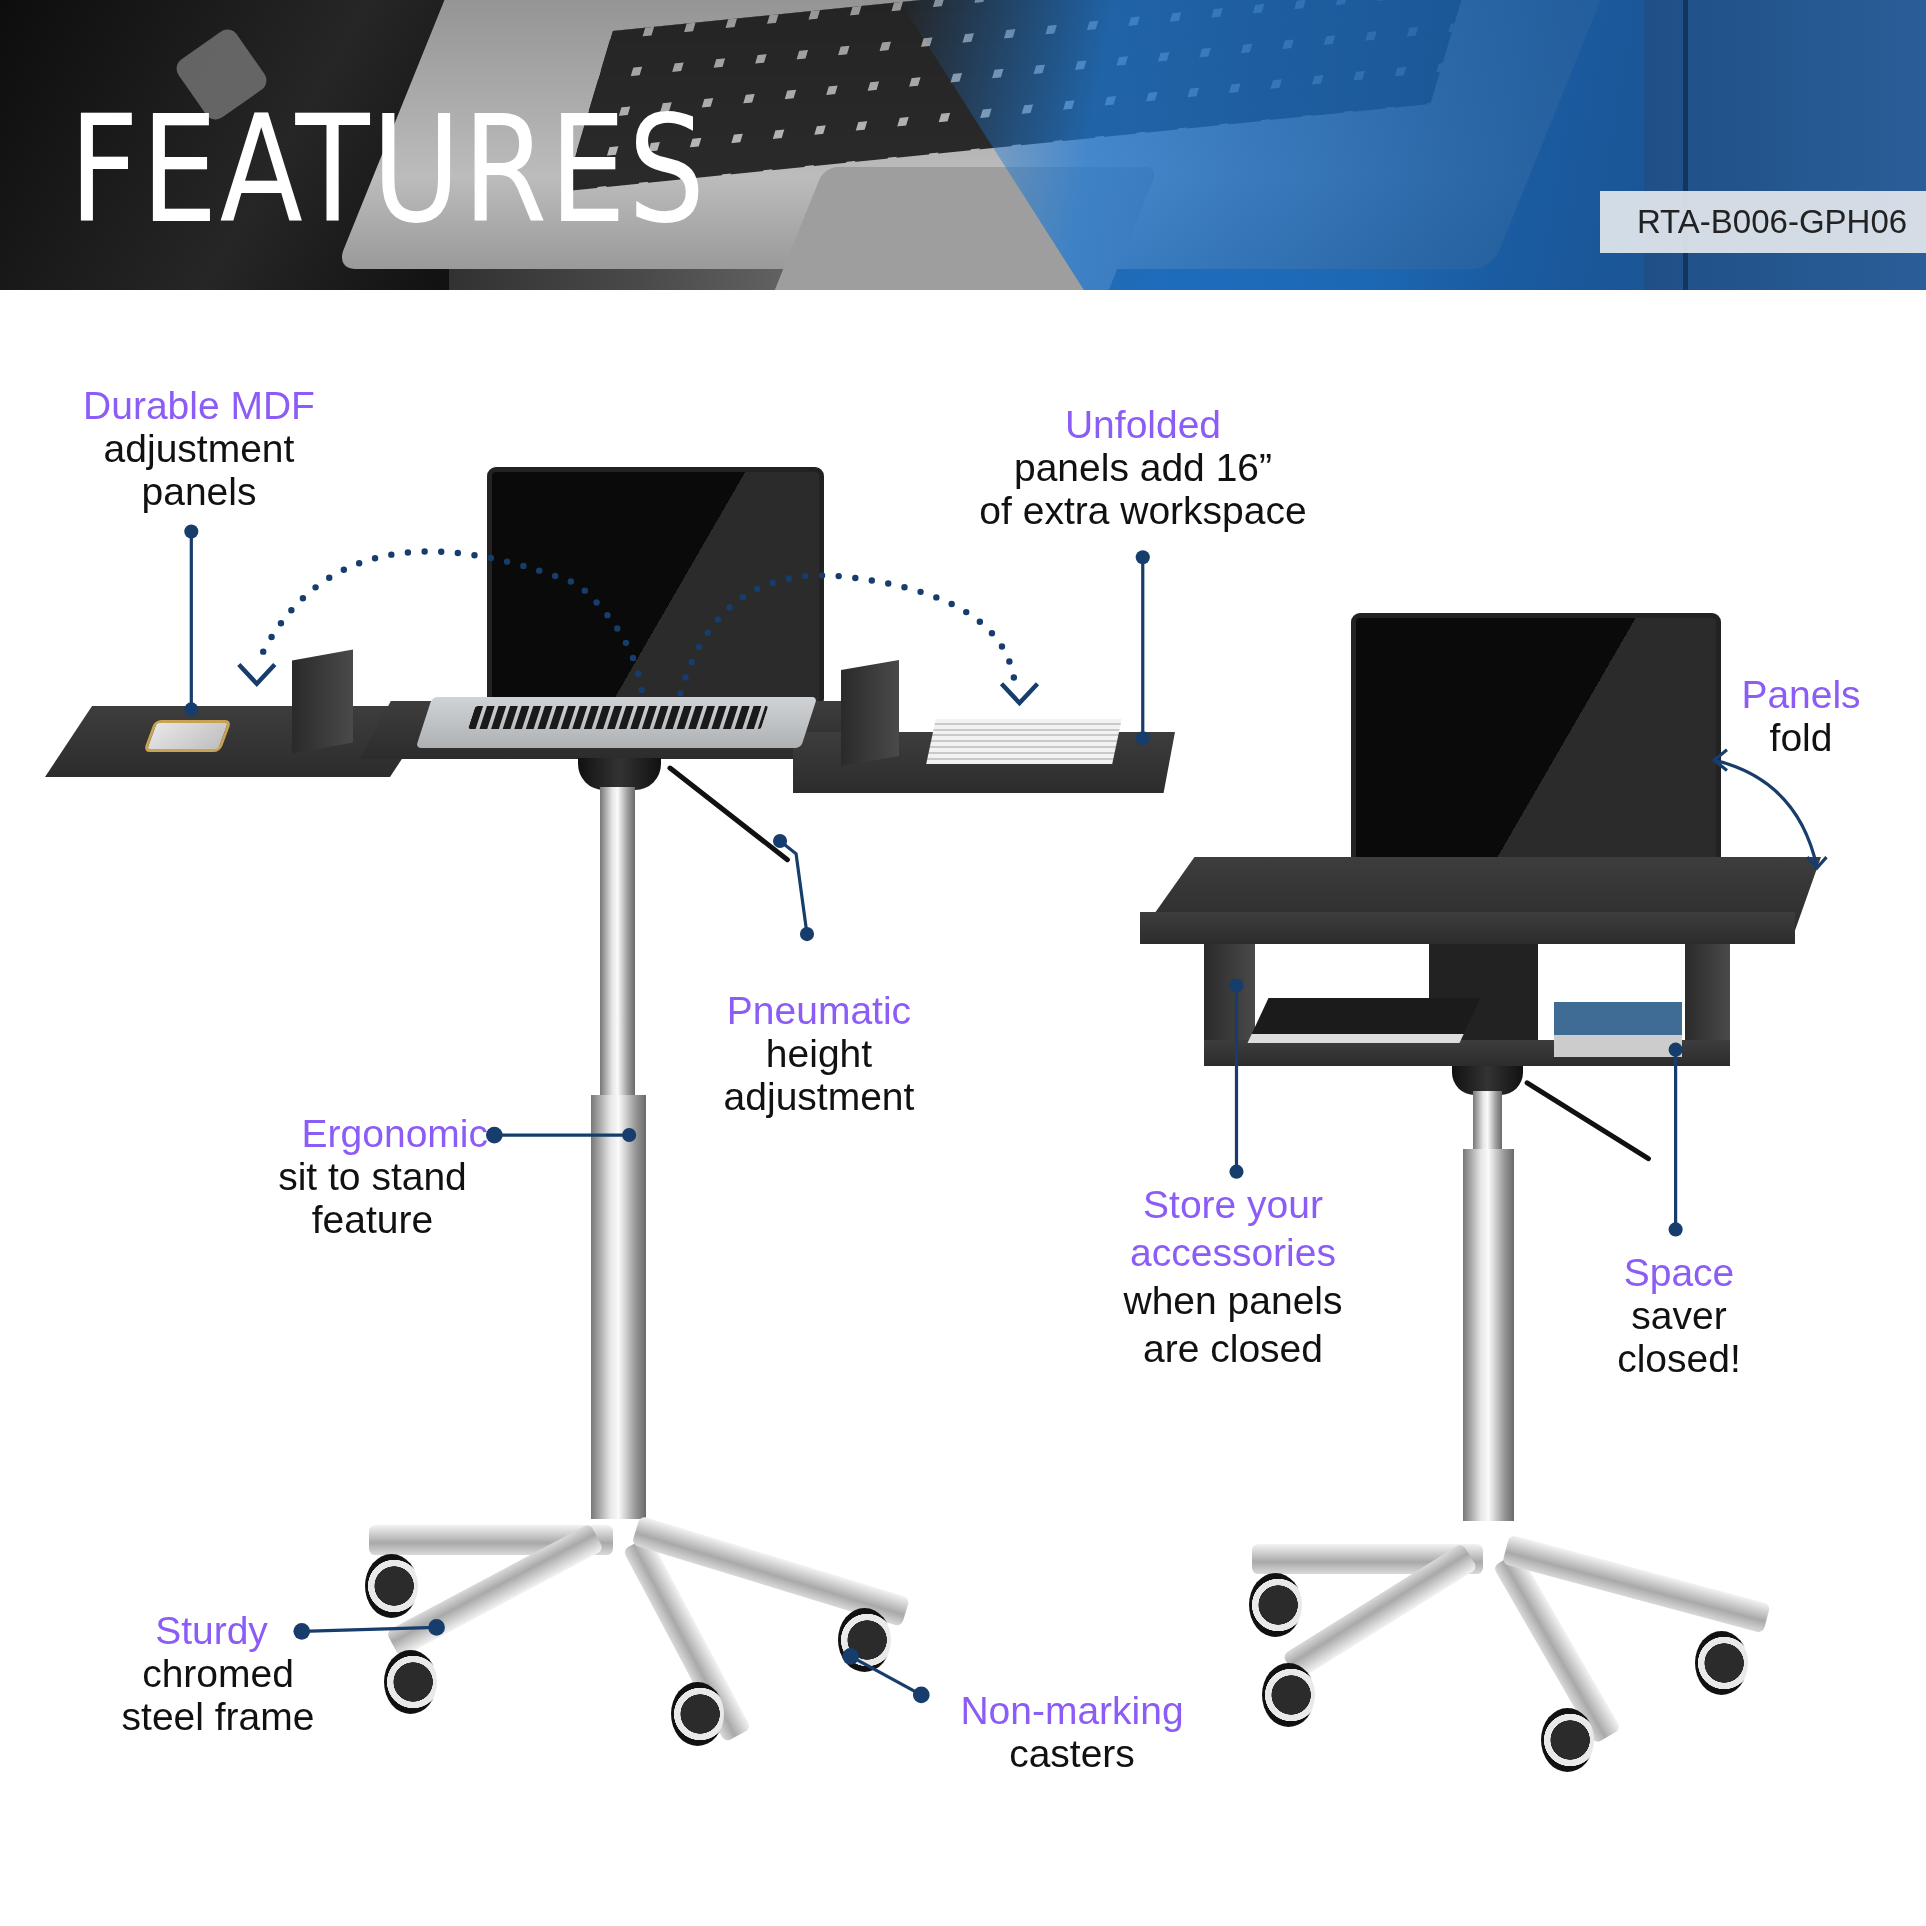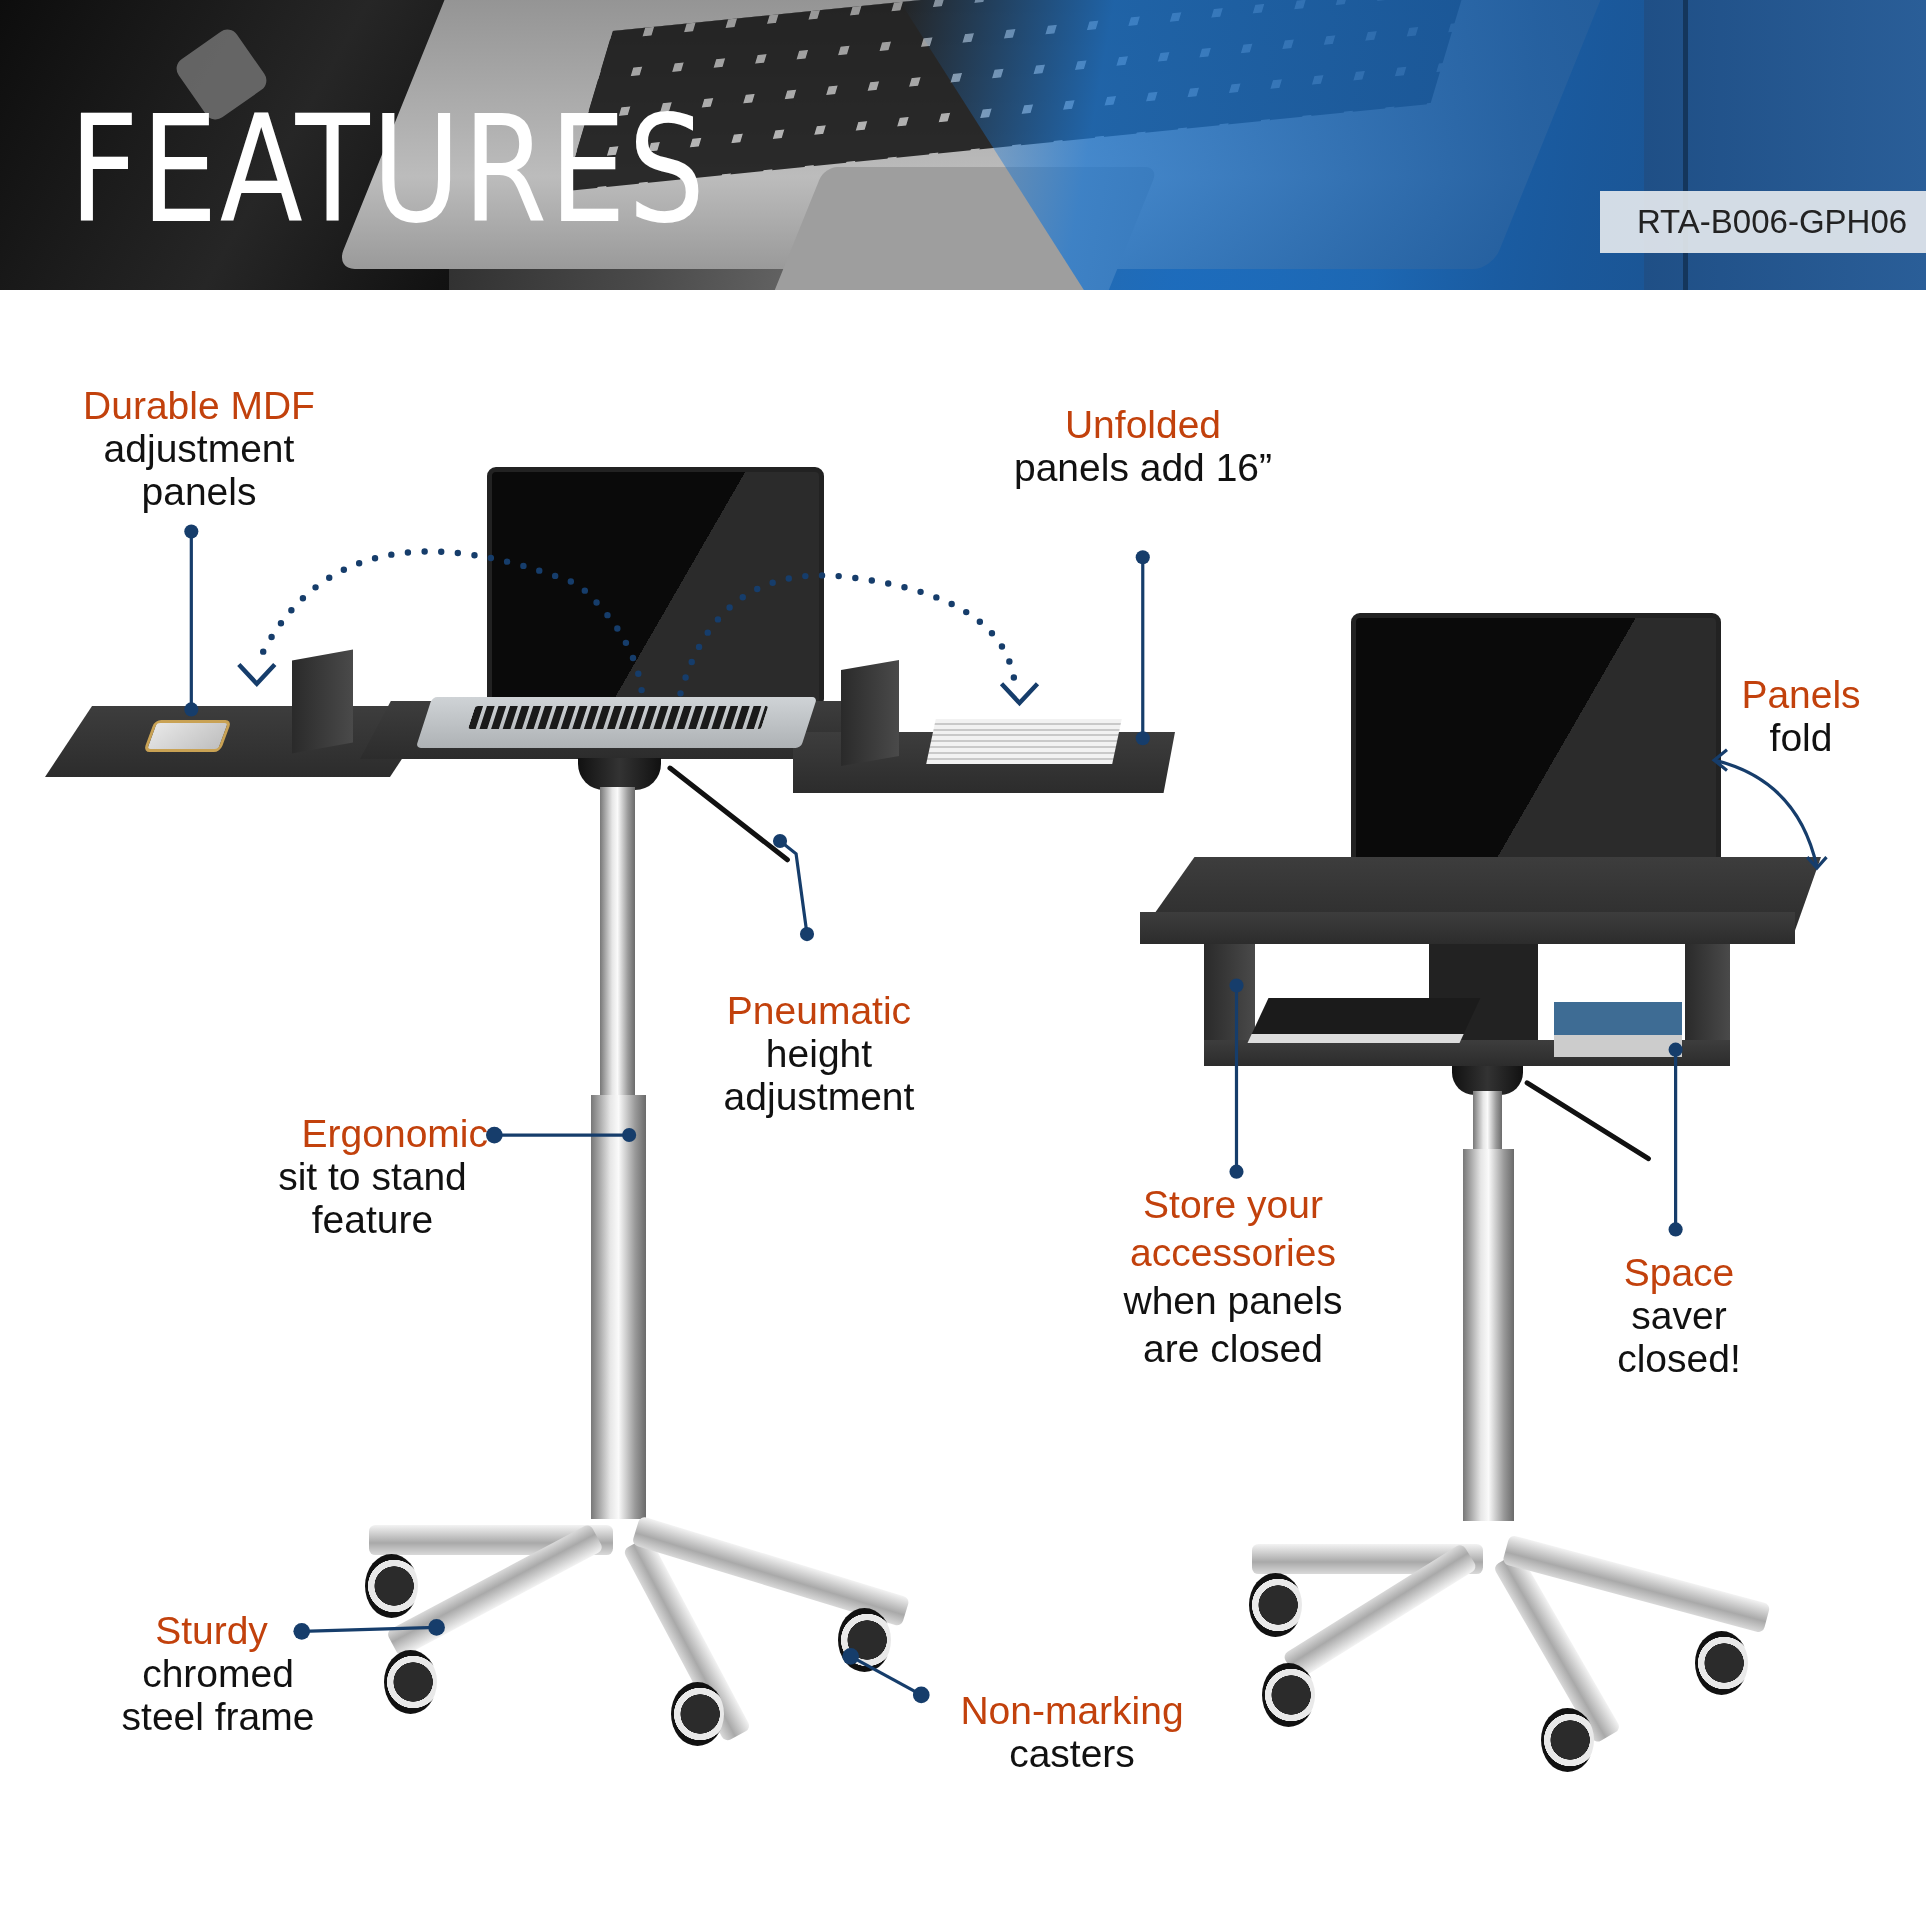--- a/index.html
+++ b/index.html
@@ -15,21 +15,21 @@
   .banner .case{position:absolute;left:0;top:0;width:449px;height:290px;background:linear-gradient(120deg,#0d0d0d,#262626 60%,#111);}
   .banner .hinge{position:absolute;left:186px;top:39px;width:71px;height:71px;border-radius:11.6px;background:#777;transform:rotate(-35deg);opacity:.8;}
   .banner .right-case{position:absolute;left:1644px;top:0;width:282px;height:290px;background:linear-gradient(90deg,#1f4f86,#2a5e98);}
   .banner .right-case .seam{position:absolute;left:39px;top:0;width:5.1px;height:290px;background:#14365c;}
   .feat-title{position:absolute;left:69px;top:96px;font-size:148px;line-height:1;color:#fff;font-weight:normal;letter-spacing:2.6px;
     font-family:"DejaVu Sans","Liberation Sans",sans-serif;transform:scaleX(.82);transform-origin:left top;}
   .sku{position:absolute;left:1600px;top:191px;width:344px;height:62px;background:rgba(225,230,236,.93);display:flex;align-items:center;justify-content:center;
     font-size:33px;color:#222;font-family:"Liberation Sans",sans-serif;}
 
   .label{position:absolute;text-align:center;font-size:39px;line-height:43px;color:#111;}
-  .label .hl{color:#c2410c;display:block;}
+  .label .hl{color:#8b5cf6;display:block;}
   .label .tx{display:block;}
   svg.ov{position:absolute;left:0;top:0;width:1926px;height:1926px;pointer-events:none;}
 
   
   .panel{position:absolute;background:linear-gradient(180deg,#3d3d3d,#2c2c2c);}
   .screen{position:absolute;background:linear-gradient(120deg,#0a0a0a 0 55%,#2b2b2b 55% 100%);border:5.1px solid #222;border-radius:9px;}
   .kbd{position:absolute;background:linear-gradient(180deg,#cfd3d6,#aeb2b5);border-radius:5.1px;}
   .kbd .keyrow{position:absolute;left:12%;right:12%;top:18%;height:45%;
     background-image:linear-gradient(90deg,#1a1a1a 0 70%,transparent 70%);background-size:11.6px 100%;border-radius:2.6px;}
   .pole{position:absolute;background:linear-gradient(90deg,#777,#e6e6e6 35%,#fafafa 50%,#9a9a9a 80%,#6a6a6a);}
@@ -168,20 +168,21 @@
 
 <div class="label" style="left:64px;top:384px;width:270px;">
   <span class="hl">Durable MDF</span>
   <span class="tx">adjustment</span>
   <span class="tx">panels</span>
 </div>
 
 <div class="label" style="left:944px;top:403px;width:398px;">
   <span class="hl">Unfolded</span>
   <span class="tx">panels add 16”</span>
+  <span class="tx">of extra workspace</span>
 </div>
 
 <div class="label" style="left:697px;top:945px;width:244px;margin-top:44px;">
   <span class="hl">Pneumatic</span>
   <span class="tx">height</span>
   <span class="tx">adjustment</span>
 </div>
 
 <div class="label" style="left:257px;top:1112px;width:231px;">
   <span class="hl" style="text-align:right;">Ergonomic</span>

